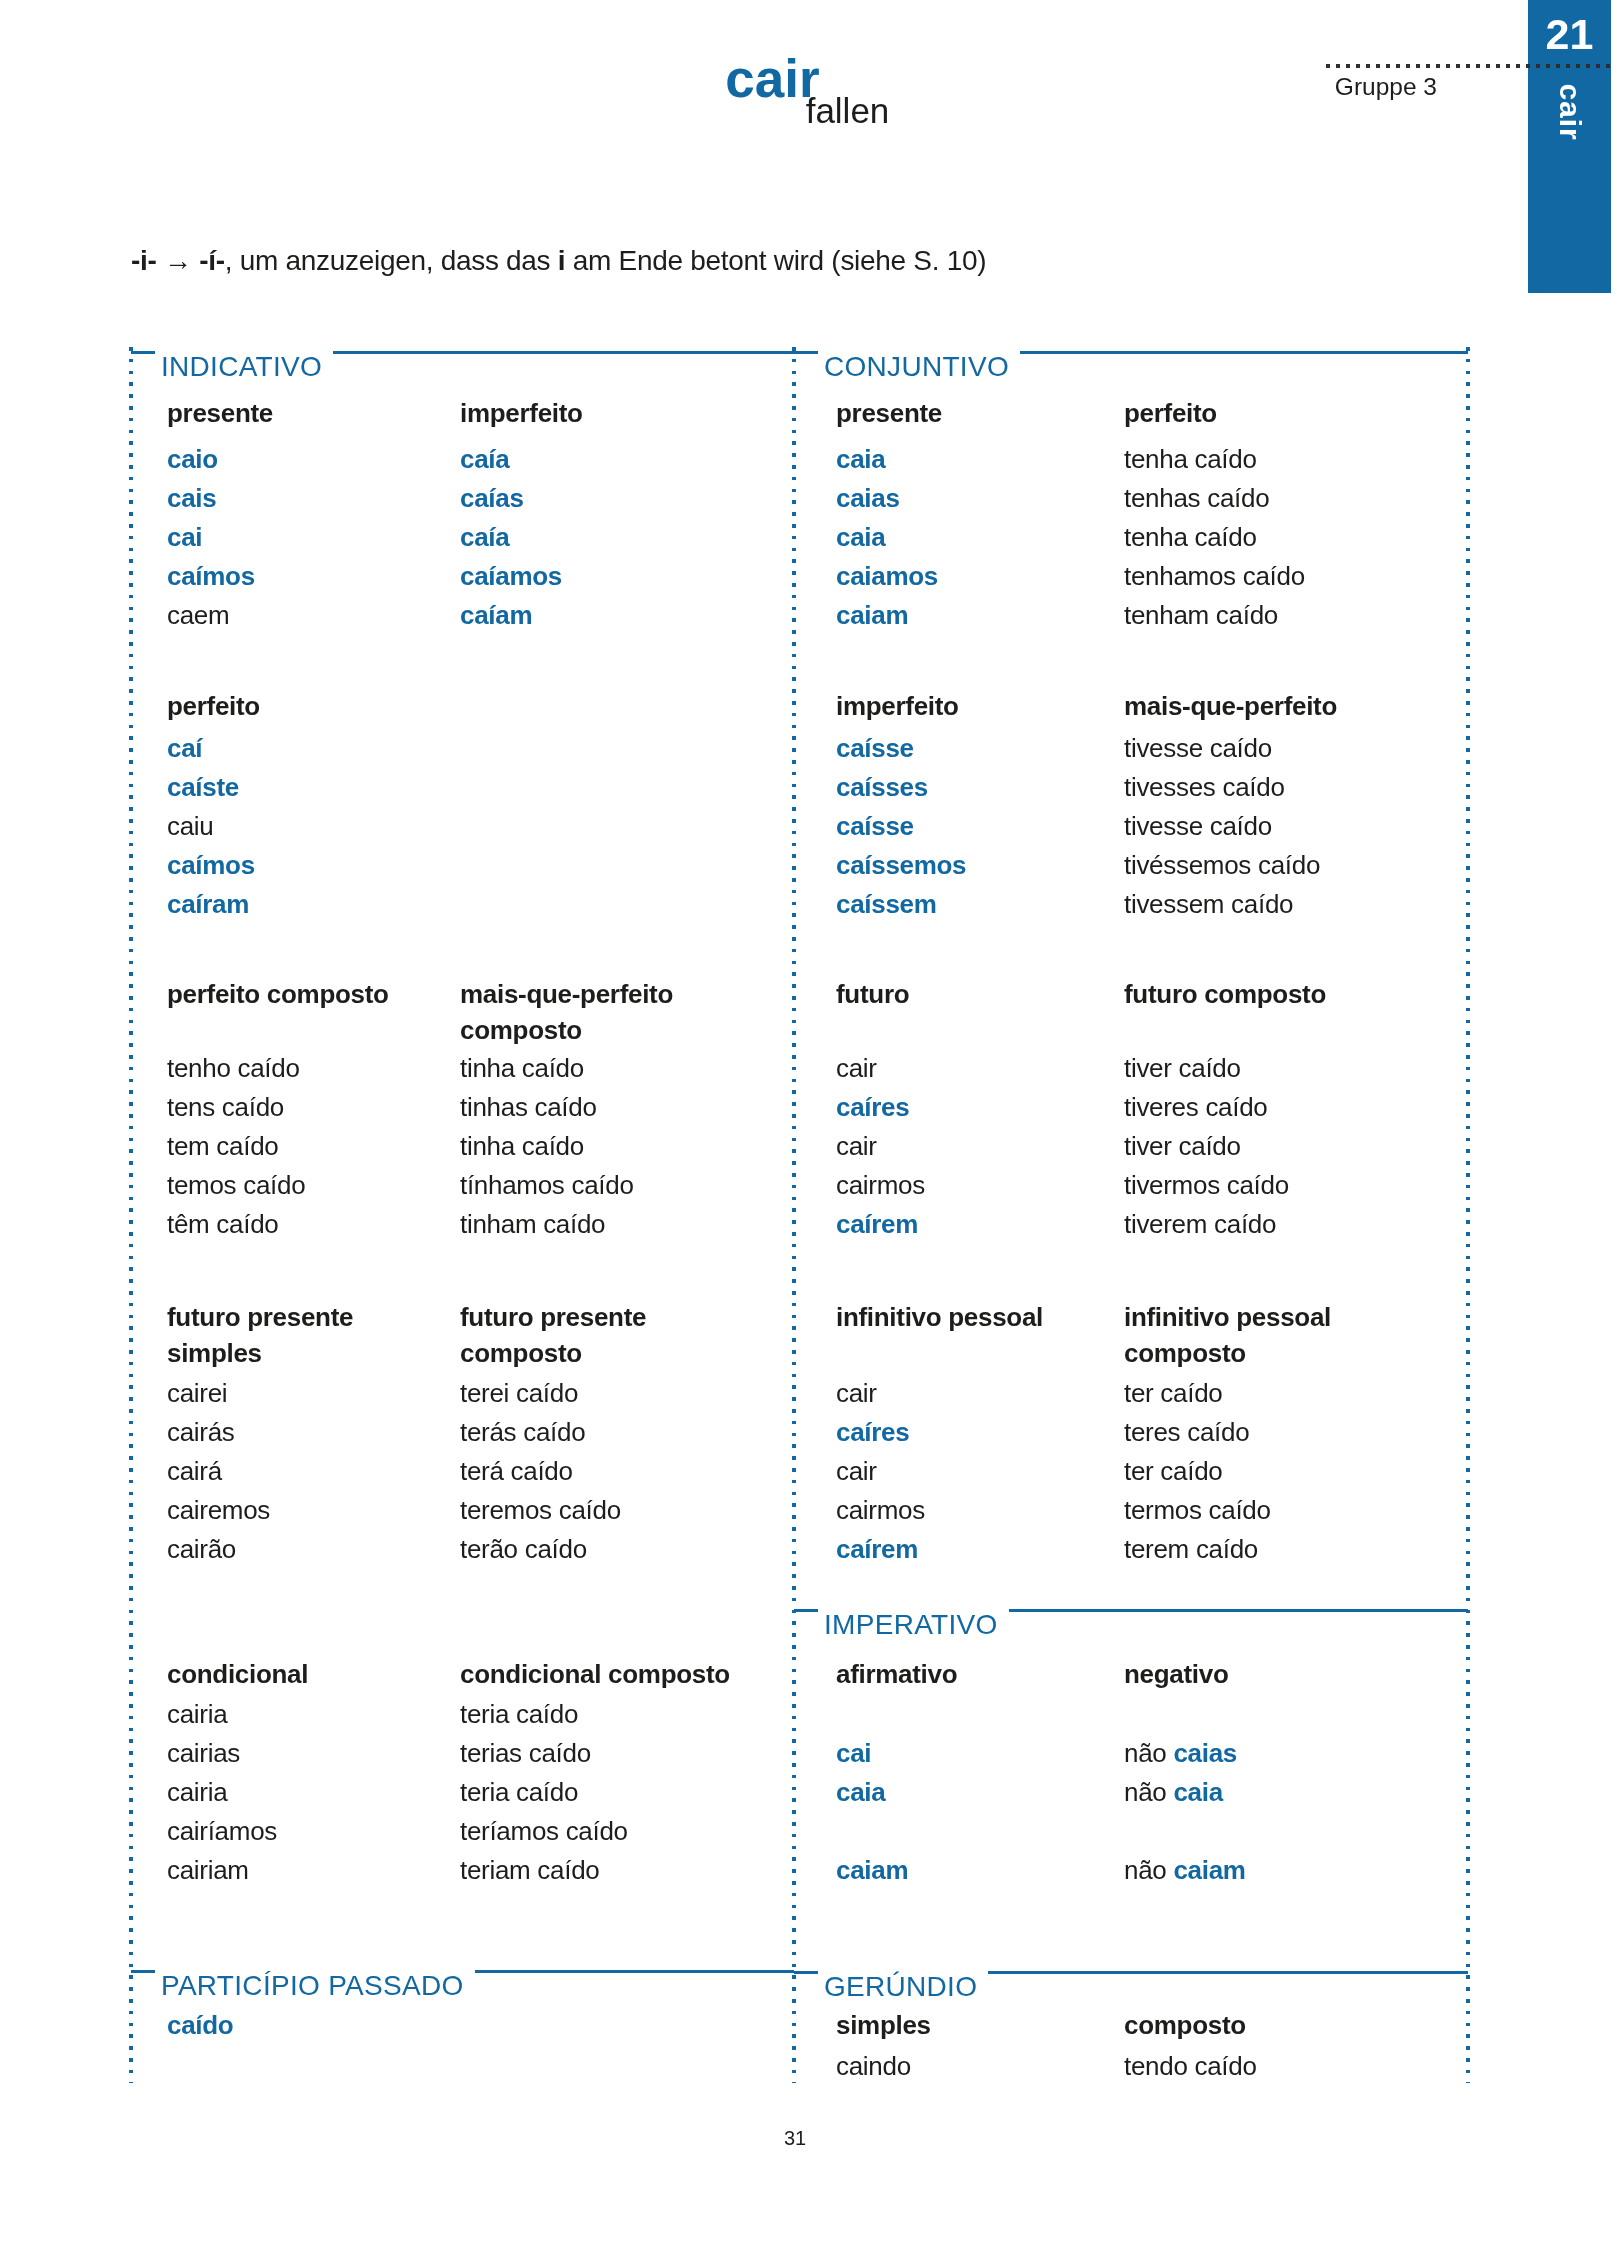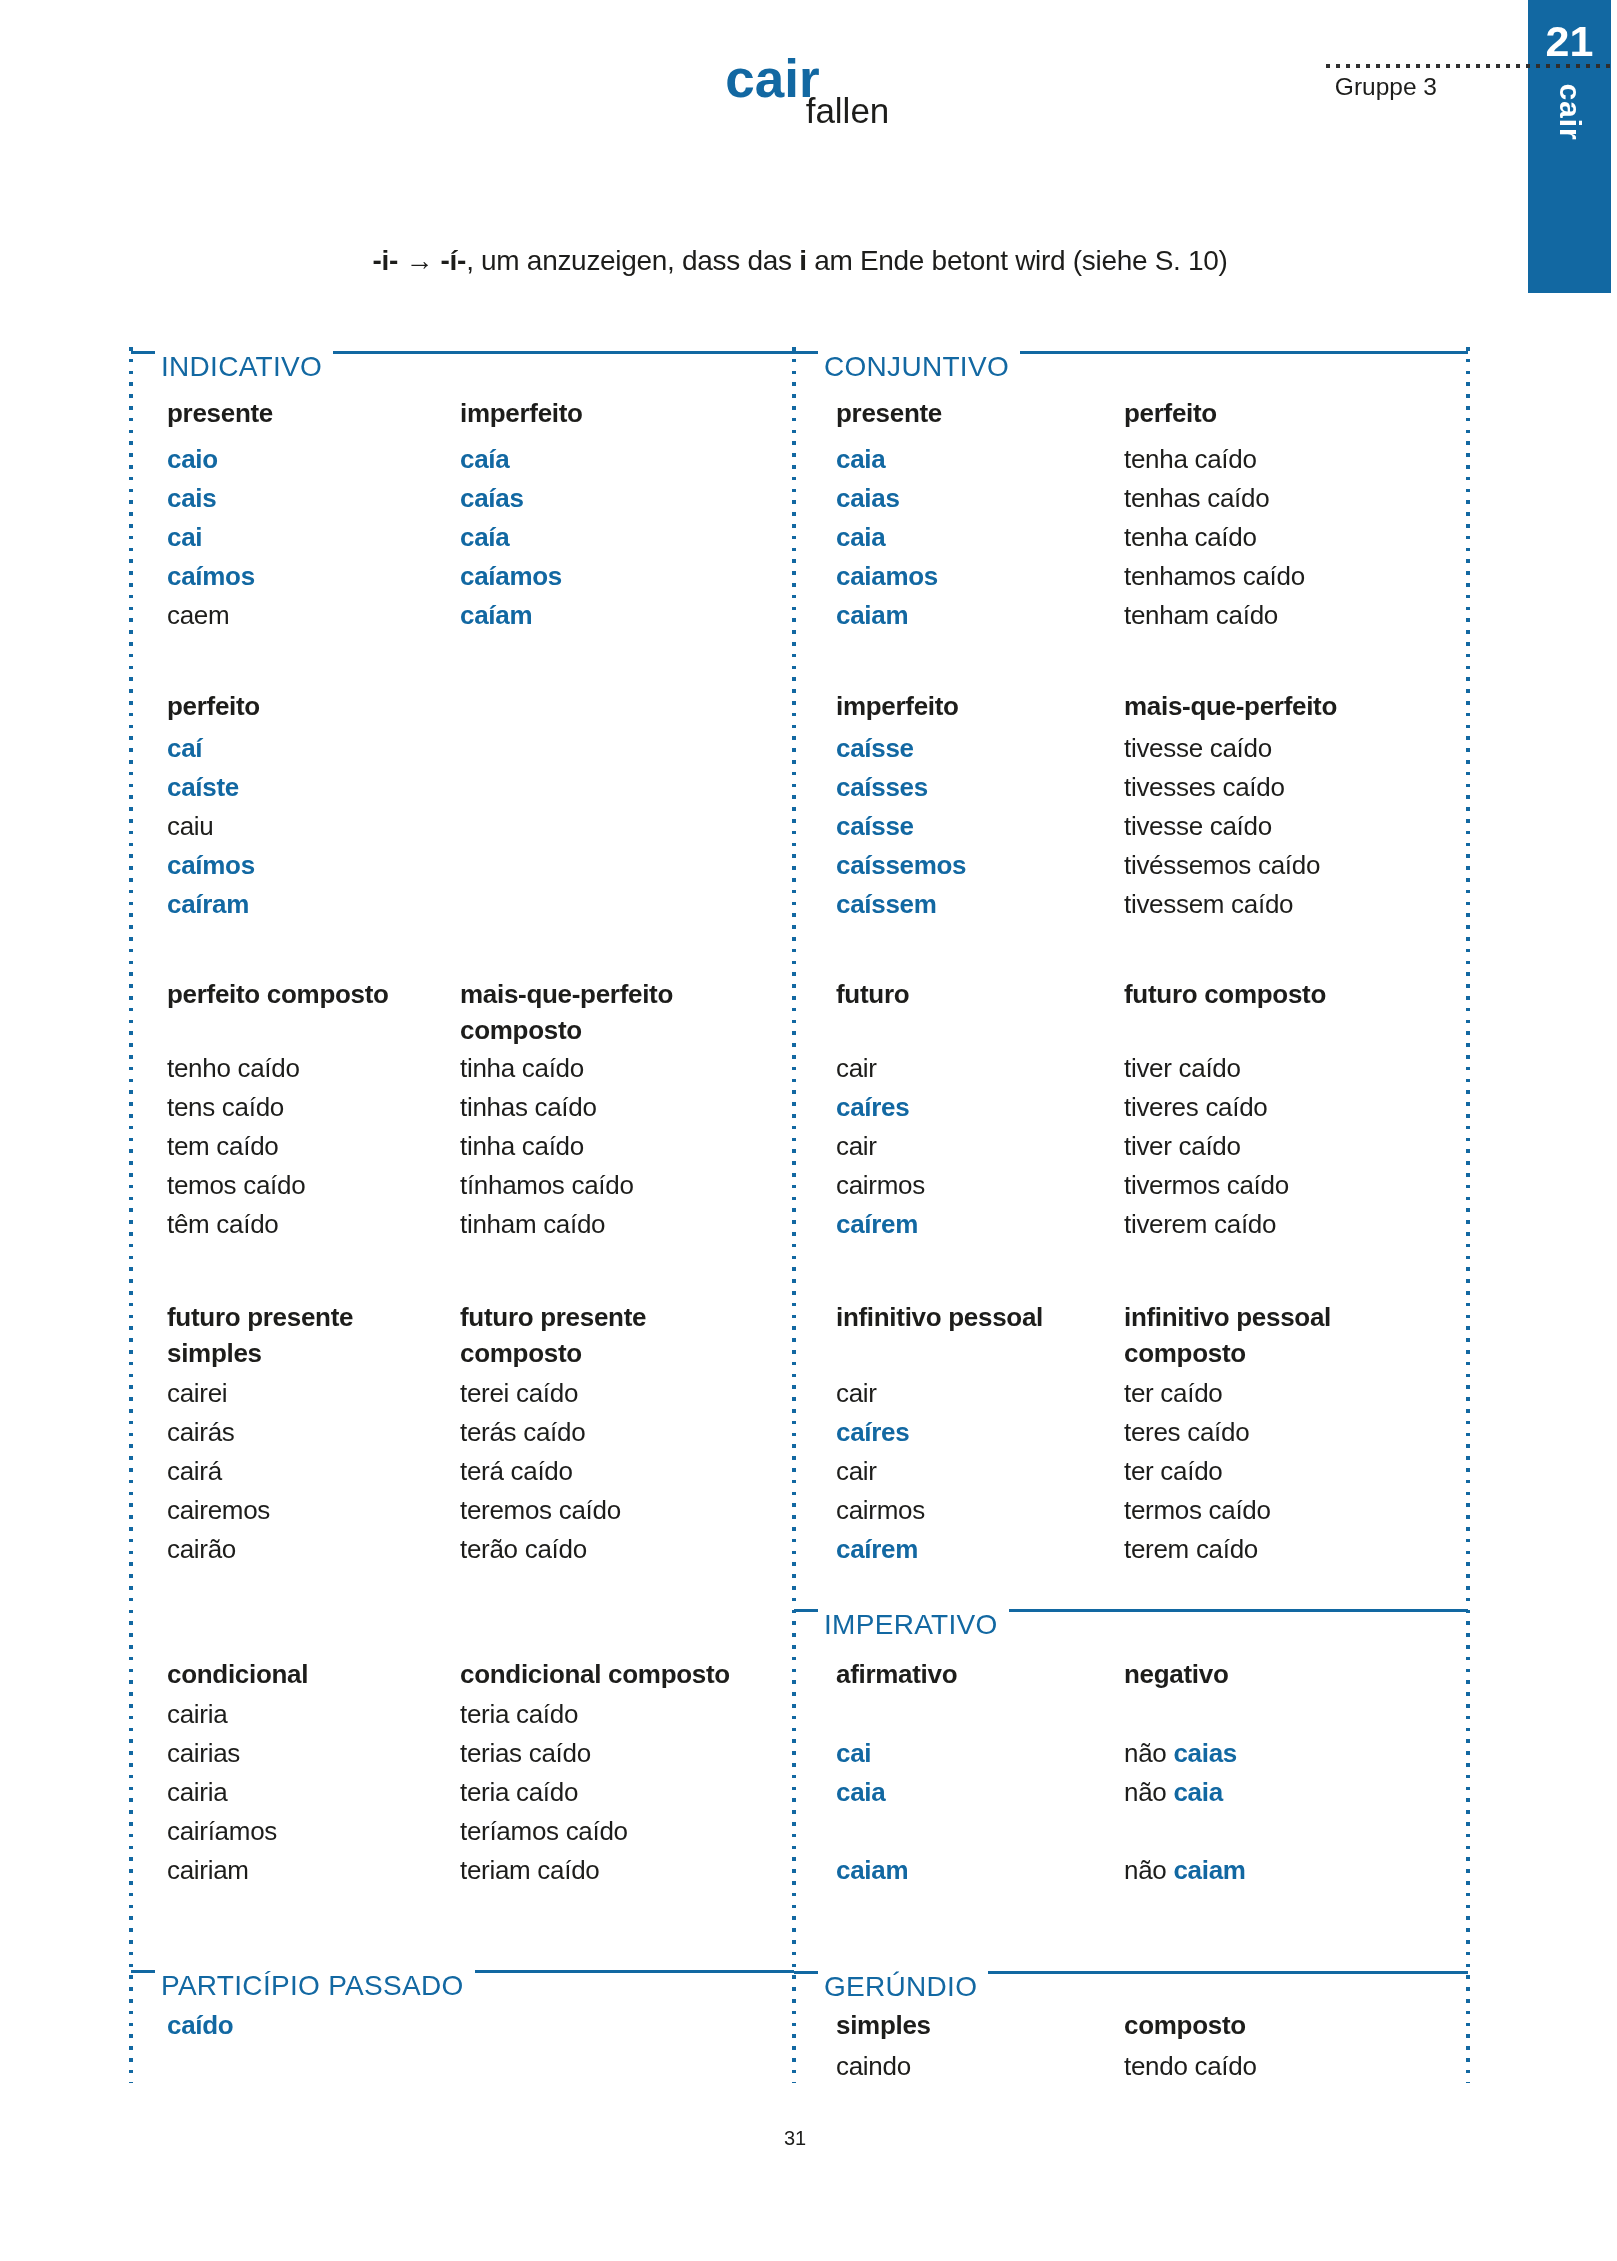--- a/index.html
+++ b/index.html
@@ -6,31 +6,31 @@
     --blue:#1268a2;
     --ink:#1d1d1b;
   }
   html,body{margin:0;padding:0;background:#fff;}
   .page{
     position:relative;width:1617px;height:2262px;background:#fff;overflow:hidden;
     font-family:"Liberation Sans",sans-serif;color:var(--ink);
   }
   
   .tab{position:absolute;left:1528px;top:0;width:83px;height:293px;background:var(--blue);z-index:1;}
-  .tab-num{margin-top:17px;text-align:center;font-size:43px;font-weight:700;color:#fff;}
+  .tab-num{margin-top:10px;text-align:center;font-size:43px;font-weight:700;color:#fff;}
   .tab-verb{position:absolute;top:94px;left:0;width:100%;height:36px;display:flex;align-items:center;justify-content:center;
     transform:rotate(90deg);font-size:30px;font-weight:700;color:#fff;letter-spacing:0.9px;}
   .top-dots{position:absolute;left:1326px;top:64px;width:287px;height:3.6px;z-index:2;
     background-image:repeating-linear-gradient(to right,#2e2e2e 0 3.6px,transparent 3.6px 10px);}
   .gruppe{position:absolute;left:1255px;top:73px;width:182px;text-align:right;font-size:24.5px;color:var(--ink);}
   
   .title{position:absolute;left:636px;top:51px;width:273px;margin:0;text-align:center;
     font-size:53px;line-height:55px;font-weight:700;color:var(--blue);}
   .subtitle{position:absolute;left:711px;top:92px;width:273px;text-align:center;font-size:35px;line-height:38px;color:var(--ink);}
-  .note{position:absolute;left:131px;top:245px;width:1338px;text-align:center;font-size:28px;letter-spacing:-0.3px;color:var(--ink);}
+  .note{position:absolute;left:131px;top:245px;width:1338px;text-align:left;font-size:28px;letter-spacing:-0.3px;color:var(--ink);}
   .note .nb{font-weight:700;}
   
   .vdots{position:absolute;top:347px;height:1736px;width:3.6px;
     background-image:repeating-linear-gradient(to bottom,var(--blue) 0 3.6px,transparent 3.6px 11.8px);}
   
   .secbar{position:absolute;display:flex;height:27px;}
   .secbar .dash{width:23.6px;height:2.7px;background:var(--blue);flex:none;}
   .secbar .sectxt{font-size:28px;color:var(--blue);margin:0 11px 0 6.4px;white-space:nowrap;letter-spacing:0.3px;}
   .secbar .rule{flex:1;height:2.7px;background:var(--blue);}
   

